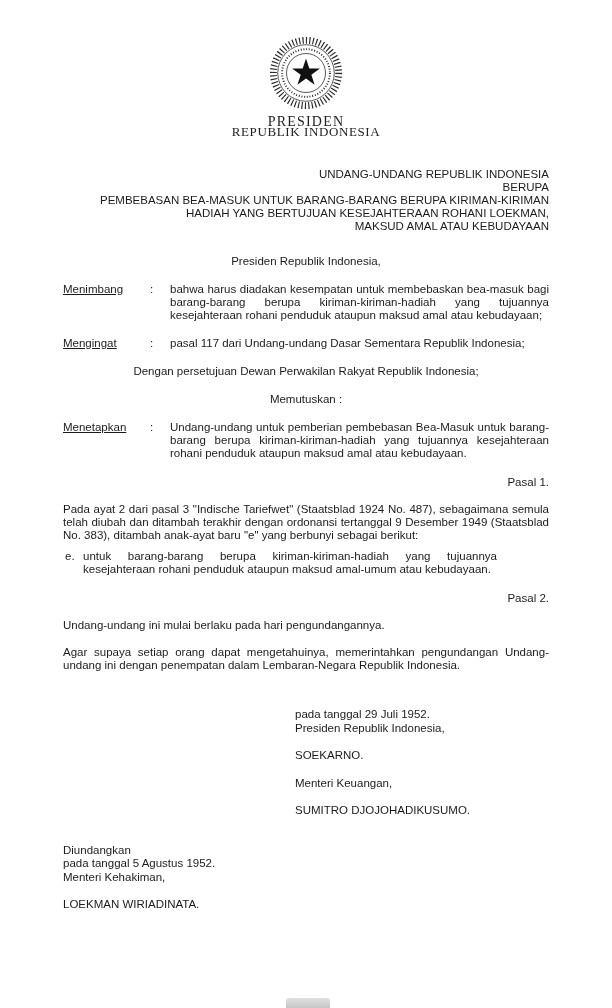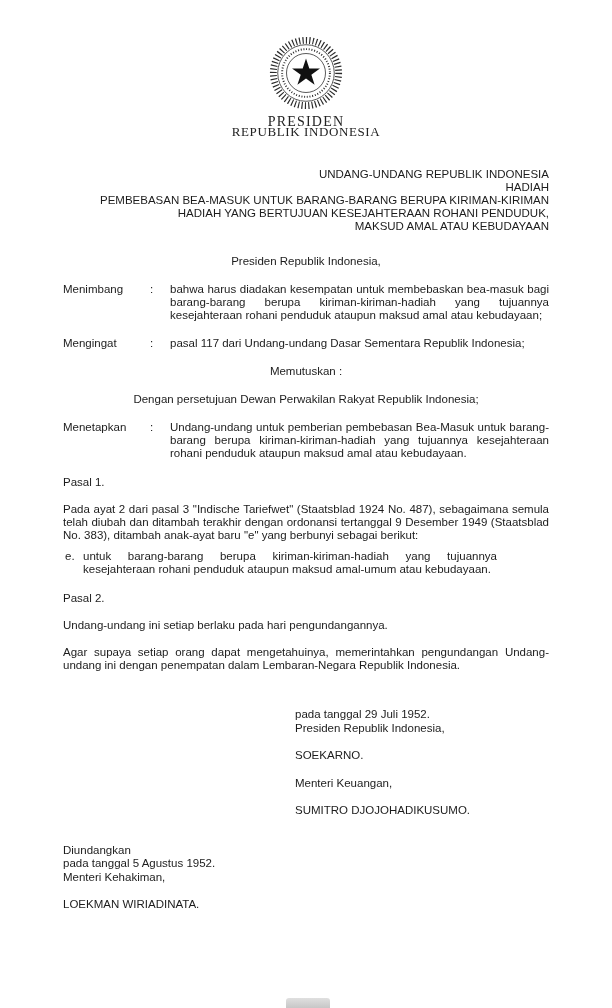--- a/index.html
+++ b/index.html
@@ -25,28 +25,28 @@
   .org-line2 { font-size: 13px; letter-spacing: 0.6px; line-height: 9px; }
 
   
   .title-block { margin-top: 32px; text-align: right; }
   .title-block div { line-height: 13px; }
 
   .opening { margin-top: 22px; text-align: center; }
 
   
   .clause { display: flex; margin-top: 15px; }
-  .clause .label { width: 87px; flex: 0 0 87px; }
+  .clause .label { width: 87px; flex: 0 0 87px; text-decoration: underline; }
   .clause .colon { width: 20px; flex: 0 0 20px; }
   .clause .text { flex: 1; text-align: justify; }
 
   .center-line { margin-top: 15px; text-align: center; }
 
   .para { margin-top: 14px; text-align: justify; }
-  .heading-center { margin-top: 16px; text-align: left; }
+  .heading-center { margin-top: 16px; text-align: right; }
 
   .list-item { display: flex; margin-top: 8px; }
   .list-item .marker { width: 20px; flex: 0 0 20px; padding-left: 2px; }
   .list-item .text { flex: 1; text-align: justify; padding-right: 52px; }
 
   
   .sig-block { margin-top: 36px; margin-left: 232px; }
   .sig-block div { line-height: 13.5px; }
   .sig-gap { height: 14px; }
 
@@ -82,59 +82,59 @@
     <div class="org">
       <div class="org-line1">PRESIDEN</div>
       <div class="org-line2">REPUBLIK INDONESIA</div>
     </div>
   </div>
 
   <div class="content">
 
     <div class="title-block">
       <div>UNDANG-UNDANG REPUBLIK INDONESIA</div>
-      <div>HADIAH</div>
+      <div>BERUPA</div>
       <div>PEMBEBASAN BEA-MASUK UNTUK BARANG-BARANG BERUPA KIRIMAN-KIRIMAN</div>
-      <div>HADIAH YANG BERTUJUAN KESEJAHTERAAN ROHANI PENDUDUK,</div>
+      <div>HADIAH YANG BERTUJUAN KESEJAHTERAAN ROHANI LOEKMAN,</div>
       <div>MAKSUD AMAL ATAU KEBUDAYAAN</div>
     </div>
 
     <div class="opening">Presiden Republik Indonesia,</div>
 
     <div class="clause">
       <div class="label">Menimbang</div>
       <div class="colon">:</div>
       <div class="text">bahwa harus diadakan kesempatan untuk membebaskan bea-masuk bagi barang-barang berupa kiriman-kiriman-hadiah yang tujuannya kesejahteraan rohani penduduk ataupun maksud amal atau kebudayaan;</div>
     </div>
 
     <div class="clause">
       <div class="label">Mengingat</div>
       <div class="colon">:</div>
       <div class="text">pasal 117 dari Undang-undang Dasar Sementara Republik Indonesia;</div>
     </div>
 
+    <div class="center-line">Dengan persetujuan Dewan Perwakilan Rakyat Republik Indonesia;</div>
+
     <div class="center-line">Memutuskan :</div>
-
-    <div class="center-line">Dengan persetujuan Dewan Perwakilan Rakyat Republik Indonesia;</div>
 
     <div class="clause">
       <div class="label">Menetapkan</div>
       <div class="colon">:</div>
       <div class="text">Undang-undang untuk pemberian pembebasan Bea-Masuk untuk barang-barang berupa kiriman-kiriman-hadiah yang tujuannya kesejahteraan rohani penduduk ataupun maksud amal atau kebudayaan.</div>
     </div>
 
     <div class="heading-center">Pasal 1.</div>
     <div class="para">Pada ayat 2 dari pasal 3 "Indische Tariefwet" (Staatsblad 1924 No. 487), sebagaimana semula telah diubah dan ditambah terakhir dengan ordonansi tertanggal 9 Desember 1949 (Staatsblad No. 383), ditambah anak-ayat baru "e" yang berbunyi sebagai berikut:</div>
     <div class="list-item">
       <div class="marker">e.</div>
       <div class="text">untuk barang-barang berupa kiriman-kiriman-hadiah yang tujuannya kesejahteraan rohani penduduk ataupun maksud amal-umum atau kebudayaan.</div>
     </div>
 
     <div class="heading-center">Pasal 2.</div>
-    <div class="para">Undang-undang ini setiap berlaku pada hari pengundangannya.</div>
+    <div class="para">Undang-undang ini mulai berlaku pada hari pengundangannya.</div>
 
     <div class="para">Agar supaya setiap orang dapat mengetahuinya, memerintahkan pengundangan Undang-undang ini dengan penempatan dalam Lembaran-Negara Republik Indonesia.</div>
 
     <div class="sig-block">
       <div>pada tanggal 29 Juli 1952.</div>
       <div>Presiden Republik Indonesia,</div>
       <div class="sig-gap"></div>
       <div>SOEKARNO.</div>
       <div class="sig-gap"></div>
       <div>Menteri Keuangan,</div>

